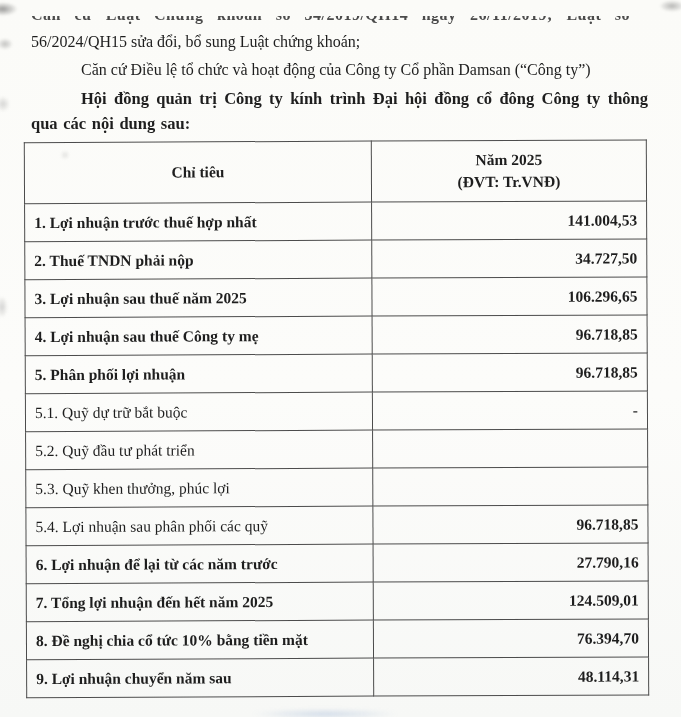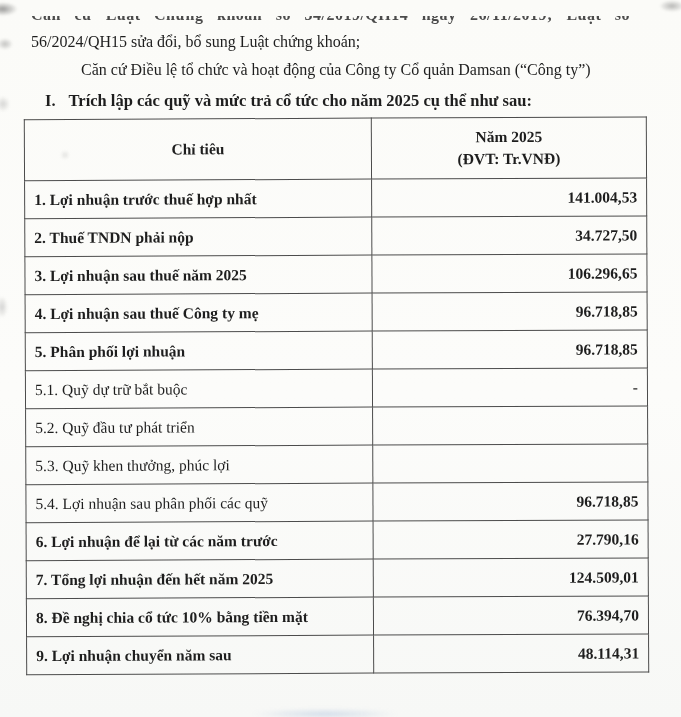--- a/index.html
+++ b/index.html
@@ -85,24 +85,24 @@
 
 <div class="page">
   <div class="inner">
 
     <div class="clip-line">
       <span>Căn cứ Luật Chứng khoán số 54/2019/QH14 ngày 26/11/2019; Luật số</span>
     </div>
 
     <p class="l2">56/2024/QH15 sửa đổi, bổ sung Luật chứng khoán;</p>
 
-    <p class="l3">Căn cứ Điều lệ tổ chức và hoạt động của Công ty Cổ quản Damsan (“Công ty”)</p>
+    <p class="l3">Căn cứ Điều lệ tổ chức và hoạt động của Công ty Cổ phần Damsan (“Công ty”)</p>
 
+    <p class="para">Hội đồng quản trị Công ty kính trình Đại hội đồng cổ đông Công ty thông qua các nội dung sau:</p>
 
-    <p class="heading"><span class="num">I.</span><span>Trích lập các quỹ và mức trả cổ tức cho năm 2025 cụ thể như sau:</span></p>
 
     <table class="dividend">
       <colgroup>
           <col class="c1">
           <col class="c2">
         </colgroup>
       <thead>
         <tr>
           <th>Chỉ tiêu</th>
           <th>

